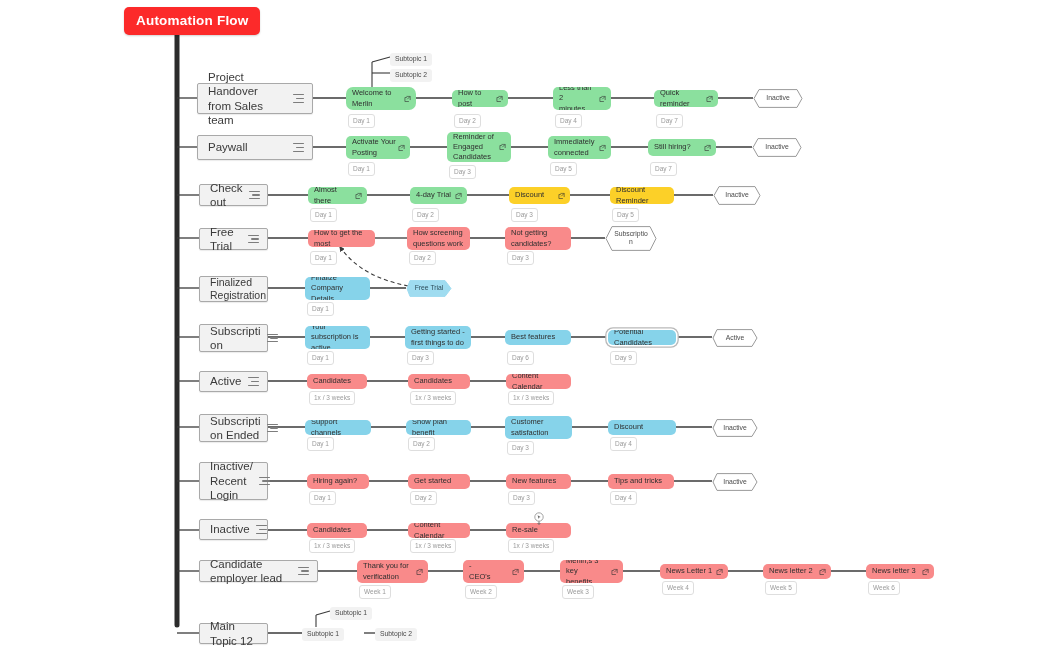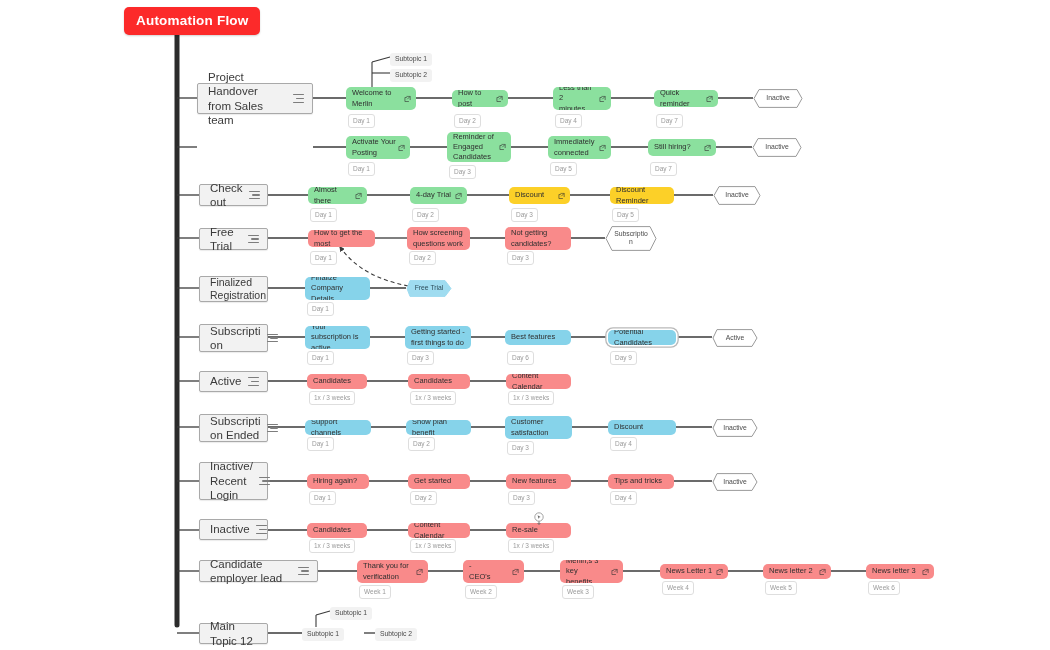--- a/index.html
+++ b/index.html
@@ -234,21 +234,21 @@
 from Sales team</span>
     <span class="hamb">
         <i></i>
         <i></i>
         <i></i>
       </span>
   </div>
   <div class="subtopic" style="left:390px;top:53px;">Subtopic 1</div>
   <div class="subtopic" style="left:390px;top:69px;">Subtopic 2</div>
 
-  <div class="step c-green" style="left:346px;top:87px;width:70px;height:23px;">
+  <div class="step c-green" style="left:346px;top:87px;width:70px;height:23px;border-radius:7px;">
     <span class="slabel">Welcome to
 Merlin</span>
     <span class="ext">
         <svg viewBox="0 0 10 10">
           <path d="M3.5,1.2 h5.3 v5.3" fill="none" stroke="#2f2f2f" stroke-width="1"></path>
           <path d="M8.6,1.4 L4.6,5.4" stroke="#2f2f2f" stroke-width="1"></path>
           <path d="M7,8.6 H1.3 V2.9 H4" fill="none" stroke="#2f2f2f" stroke-width="1"></path>
         </svg>
       </span>
   </div>
@@ -291,20 +291,28 @@
   </div>
   <div class="daytag" style="left:656px;top:114px;">Day 7</div>
 
   <div class="hexwrap" style="left:753px;top:89px;width:50px;height:19px;">
     <svg viewBox="0 0 50 19">
         <path d="M6,0.6 H44 L49,9.5 L44,18.4 H6 L1,9.5 Z" fill="#ffffff" stroke="#9a9a9a" stroke-width="1"></path>
       </svg>
     <span>Inactive</span>
   </div>
 
+  <div class="topic" style="left:197px;top:135px;width:116px;height:25px;">
+    <span class="tlabel">Paywall</span>
+    <span class="hamb">
+        <i></i>
+        <i></i>
+        <i></i>
+      </span>
+  </div>
 
   <div class="step c-green" style="left:346px;top:136px;width:64px;height:23px;">
     <span class="slabel">Activate Your
 Posting</span>
     <span class="ext">
         <svg viewBox="0 0 10 10">
           <path d="M3.5,1.2 h5.3 v5.3" fill="none" stroke="#2f2f2f" stroke-width="1"></path>
           <path d="M8.6,1.4 L4.6,5.4" stroke="#2f2f2f" stroke-width="1"></path>
           <path d="M7,8.6 H1.3 V2.9 H4" fill="none" stroke="#2f2f2f" stroke-width="1"></path>
         </svg>

